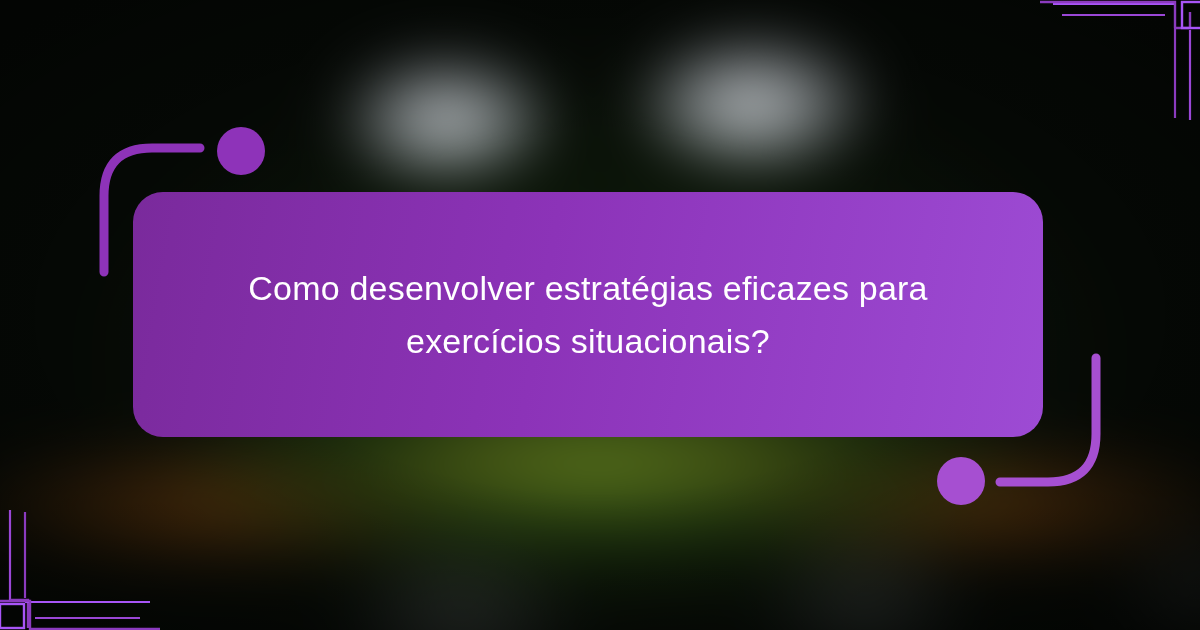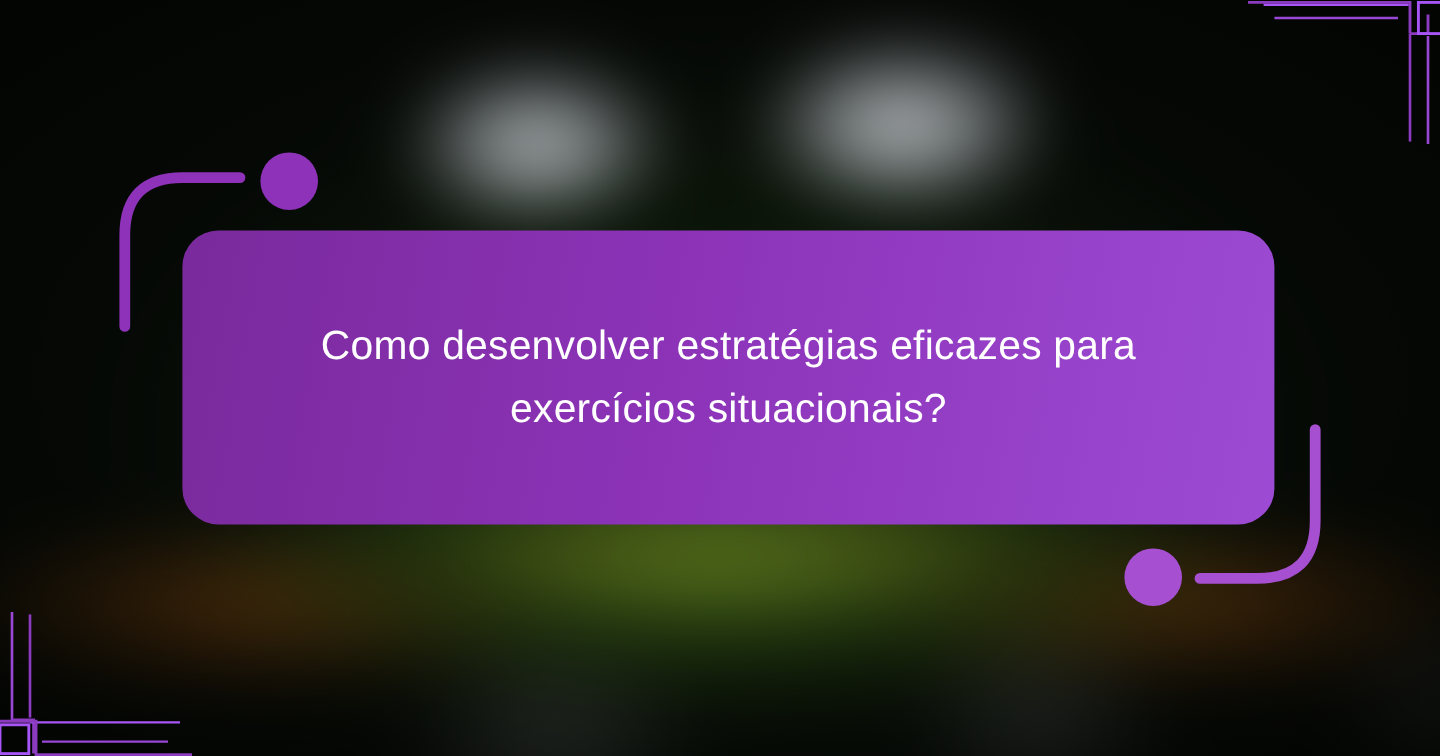--- a/index.html
+++ b/index.html
@@ -57,21 +57,21 @@
   
   .deco-svg {
     position: absolute;
     inset: 0;
     pointer-events: none;
   }
 
   
   .card {
     position: absolute;
-    left: 152px;
+    left: 133px;
     top: 192px;
     width: 910px;
     height: 245px;
     border-radius: 30px;
     background: linear-gradient(100deg, #7a2a9c 0%, #8c33b8 45%, #9d4bd4 100%);
     display: flex;
     align-items: center;
     justify-content: center;
     box-sizing: border-box;
     padding: 0 70px;

